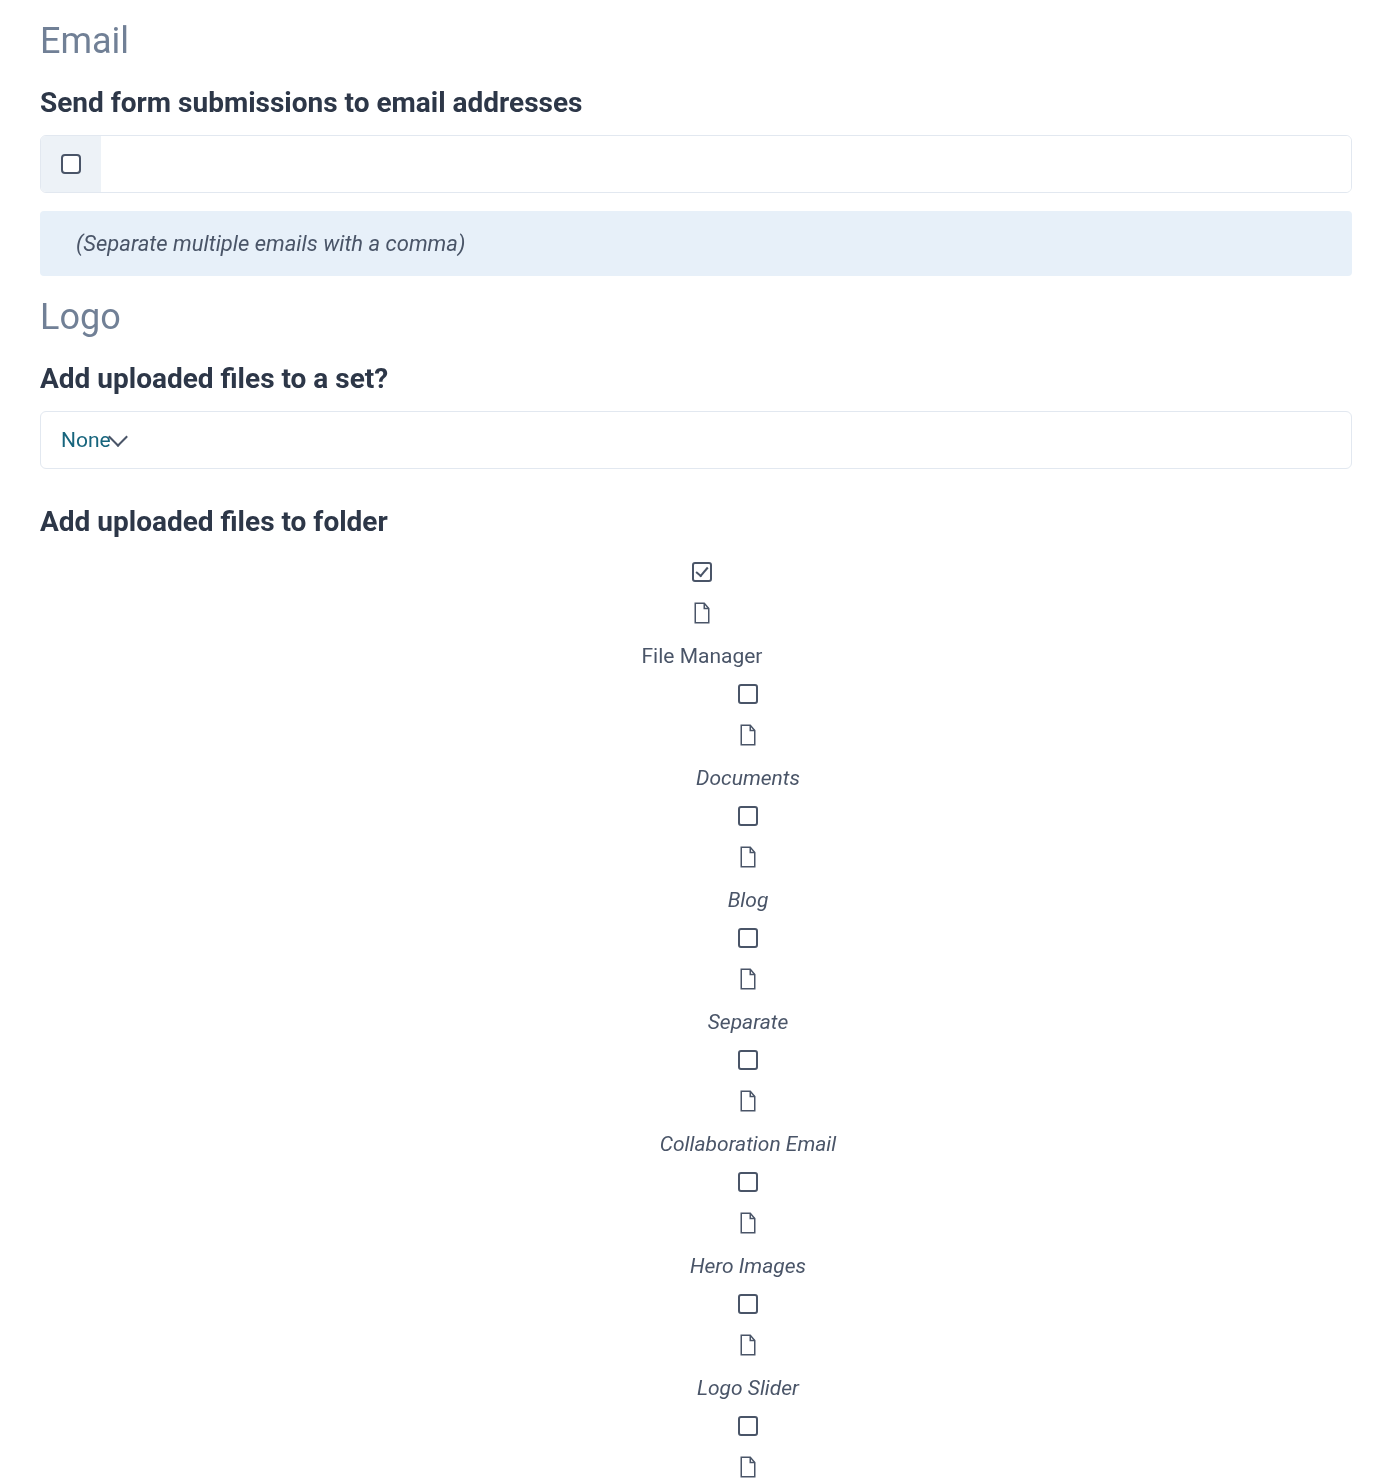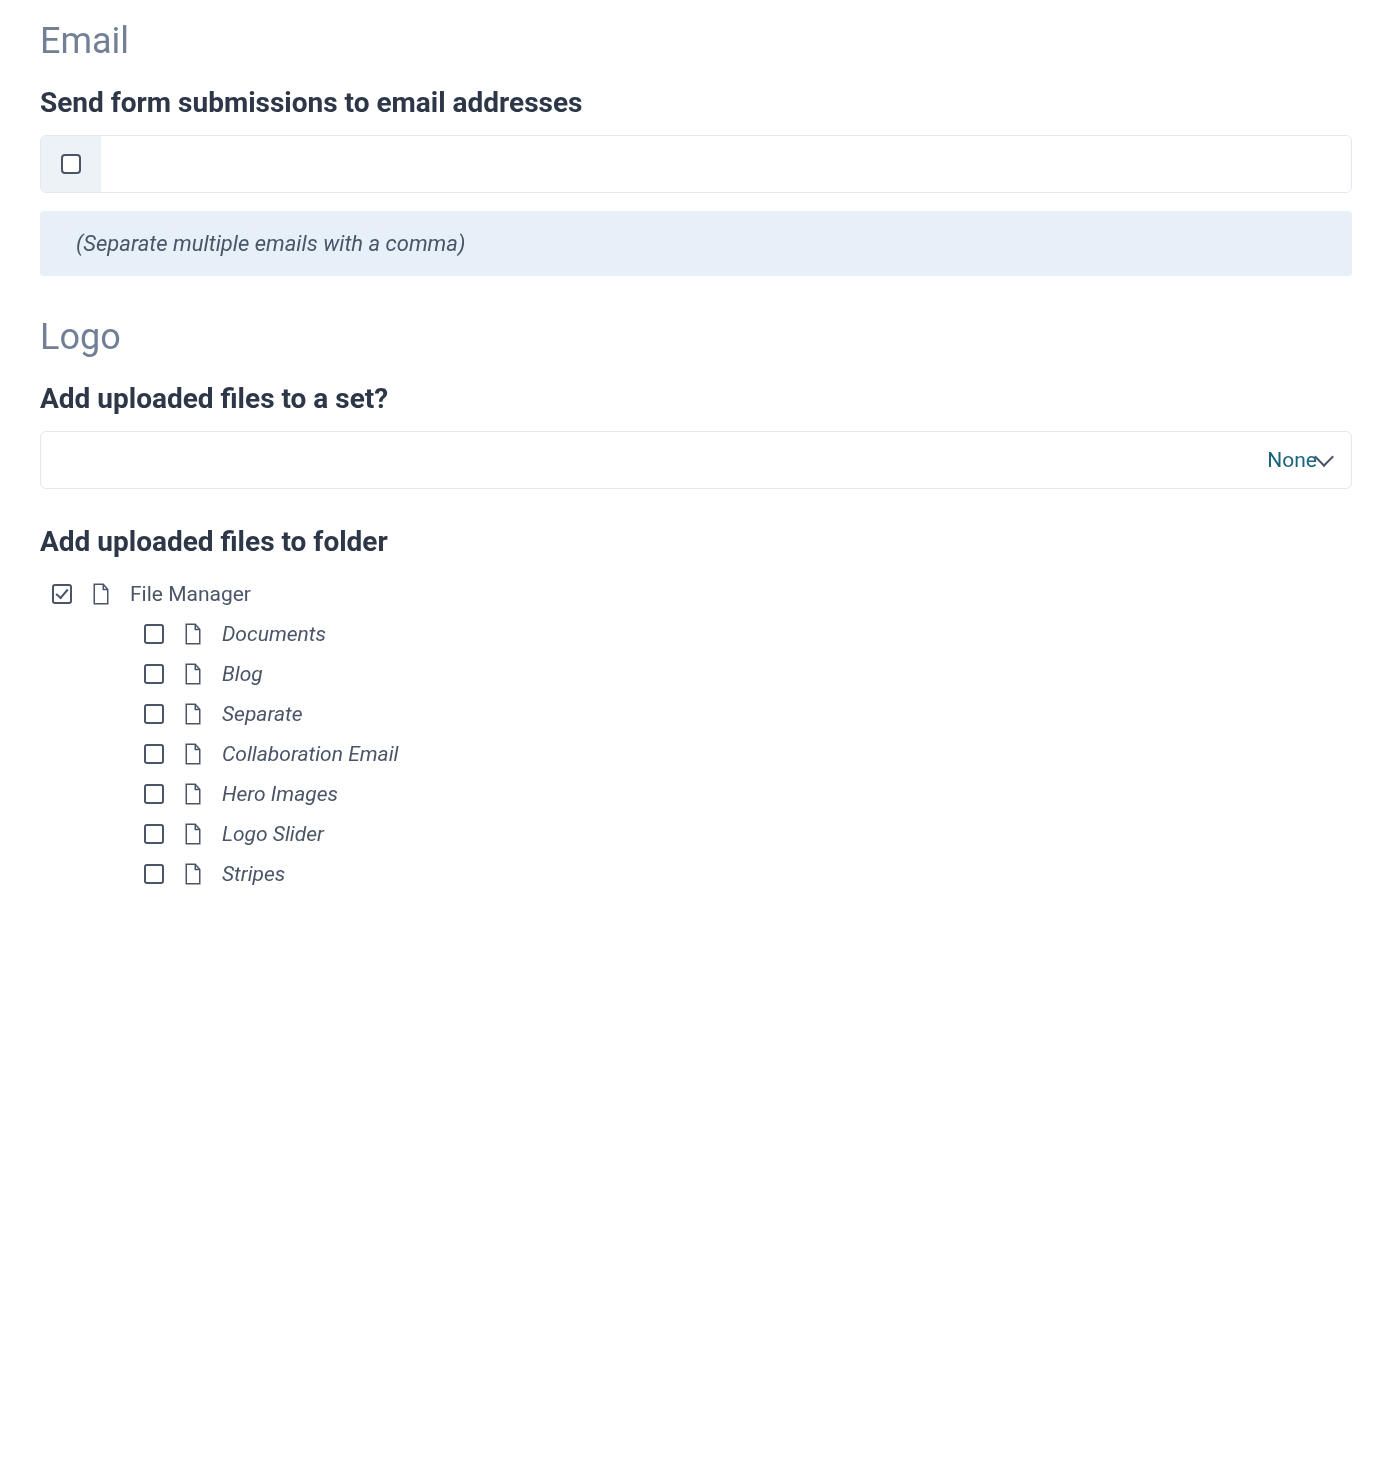--- a/index.html
+++ b/index.html
@@ -2,21 +2,21 @@
 <html><head>
   <meta charset="utf-8">
   <style>
     * { box-sizing: border-box; margin: 0; padding: 0; }
     body {
       font-family: -apple-system, BlinkMacSystemFont, "Segoe UI", Roboto, Helvetica, Arial, sans-serif;
       background: #fff;
       color: #2d3748;
       padding: 20px 40px;
     }
-    .section { margin-bottom: 40px; }
+    .section { margin-bottom: 20px; }
     .section-heading {
       font-size: 36px;
       font-weight: 400;
       color: #718096;
       margin-bottom: 24px;
     }
     .field-label {
       font-size: 28px;
       font-weight: 700;
       color: #2d3748;
@@ -62,41 +62,42 @@
     }
     .select-wrap {
       position: relative;
       border: 1px solid #e2e8f0;
       border-radius: 6px;
       padding: 16px 20px;
       font-size: 21px;
       color: #17657d;
       display: flex;
       align-items: center;
-      justify-content: flex-end;
+      justify-content: flex-start;
       cursor: pointer;
       margin-bottom: 36px;
     }
     .chev {
       width: 14px;
       height: 14px;
       border-right: 2px solid #4a5568;
       border-bottom: 2px solid #4a5568;
       transform: rotate(45deg);
       margin-top: -6px;
     }
     .tree { list-style: none; padding-left: 12px; }
     .tree ul { list-style: none; padding-left: 92px; font-style: italic; }
     .tree-row {
       display: flex;
       align-items: center;
       gap: 20px;
       padding: 8px 0;
       font-size: 21px;
       color: #4a5568;
+      flex-direction: column;
     }
     .tree-chk {
       width: 20px;
       height: 20px;
       border: 2px solid #4a5568;
       border-radius: 3px;
       display: flex;
       align-items: center;
       justify-content: center;
       flex-shrink: 0;

